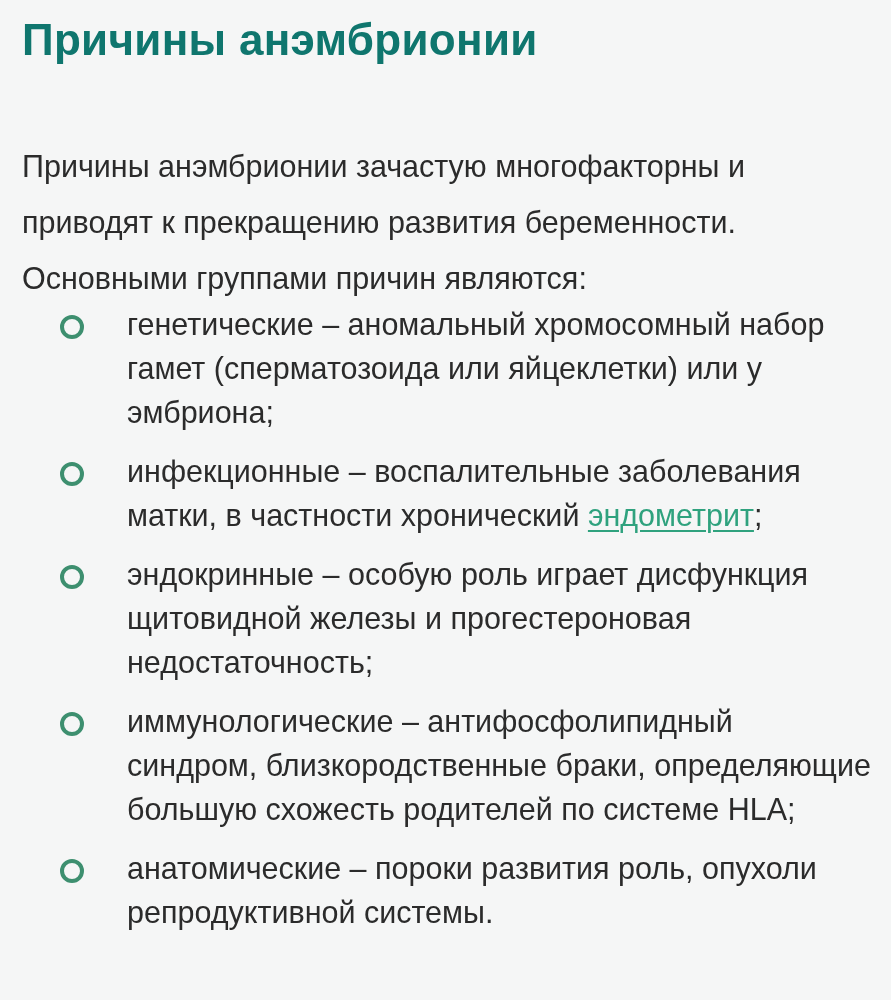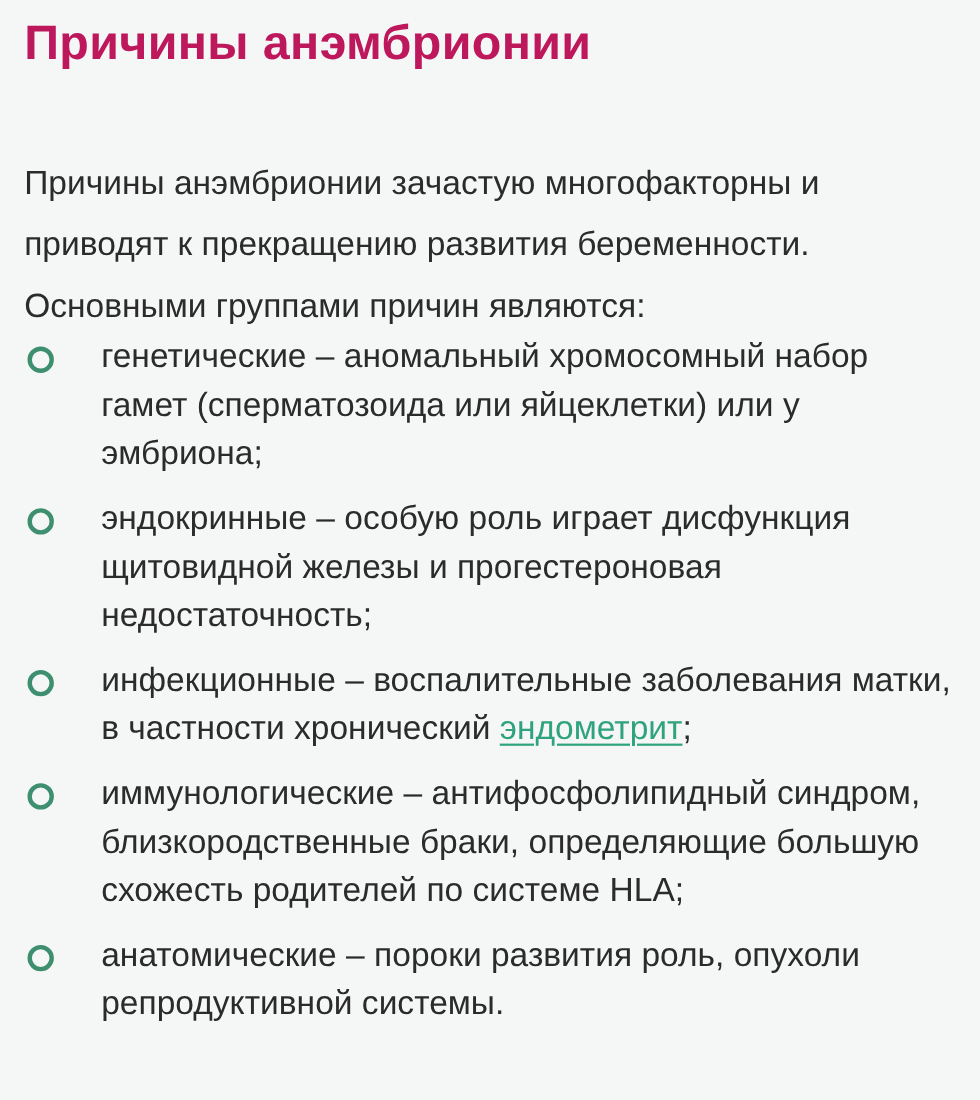--- a/index.html
+++ b/index.html
@@ -19,21 +19,21 @@
       padding: 0 0 0 20px;
     }
     .title {
       margin: 0;
       position: absolute;
       left: 22px;
       top: 12px;
       font-size: 44px;
       font-weight: bold;
       letter-spacing: 0.3px;
-      color: #be185d;
+      color: #0f766e;
       line-height: 56px;
     }
     .intro {
       position: absolute;
       left: 22px;
       top: 138px;
       width: 850px;
       margin: 0;
       font-size: 30.5px;
       line-height: 56px;
@@ -49,20 +49,21 @@
       list-style: none;
     }
     .list-item {
       position: relative;
       padding-left: 92px;
       padding-right: 20px;
       font-size: 30.5px;
       line-height: 44px;
       color: #2b2b2b;
       margin-bottom: 15px;
+      margin-left: 35px;
     }
     .bullet {
       position: absolute;
       left: 25px;
       top: 13px;
       width: 16px;
       height: 16px;
       border: 4px solid #3d8f6f;
       border-radius: 50%;
       box-sizing: content-box;
@@ -82,25 +83,25 @@
 
   <p class="intro">Причины анэмбрионии зачастую многофакторны и приводят к прекращению развития беременности. Основными группами причин являются:</p>
 
   <ul class="list">
     <li class="list-item">
       <span class="bullet"></span>
       <span>генетические – аномальный хромосомный набор гамет (сперматозоида или яйцеклетки) или у эмбриона;</span>
     </li>
     <li class="list-item">
       <span class="bullet"></span>
-      <span>эндокринные – особую роль играет дисфункция щитовидной железы и прогестероновая недостаточность;</span>
+      <span>инфекционные – воспалительные заболевания матки, в частности хронический </span><a class="link">эндометрит</a><span>;</span>
     </li>
     <li class="list-item">
       <span class="bullet"></span>
-      <span>инфекционные – воспалительные заболевания матки, в частности хронический </span><a class="link">эндометрит</a><span>;</span>
+      <span>эндокринные – особую роль играет дисфункция щитовидной железы и прогестероновая недостаточность;</span>
     </li>
     <li class="list-item">
       <span class="bullet"></span>
       <span>иммунологические – антифосфолипидный синдром, близкородственные браки, определяющие большую схожесть родителей по системе HLA;</span>
     </li>
     <li class="list-item">
       <span class="bullet"></span>
       <span>анатомические – пороки развития роль, опухоли репродуктивной системы.</span>
     </li>
   </ul>

